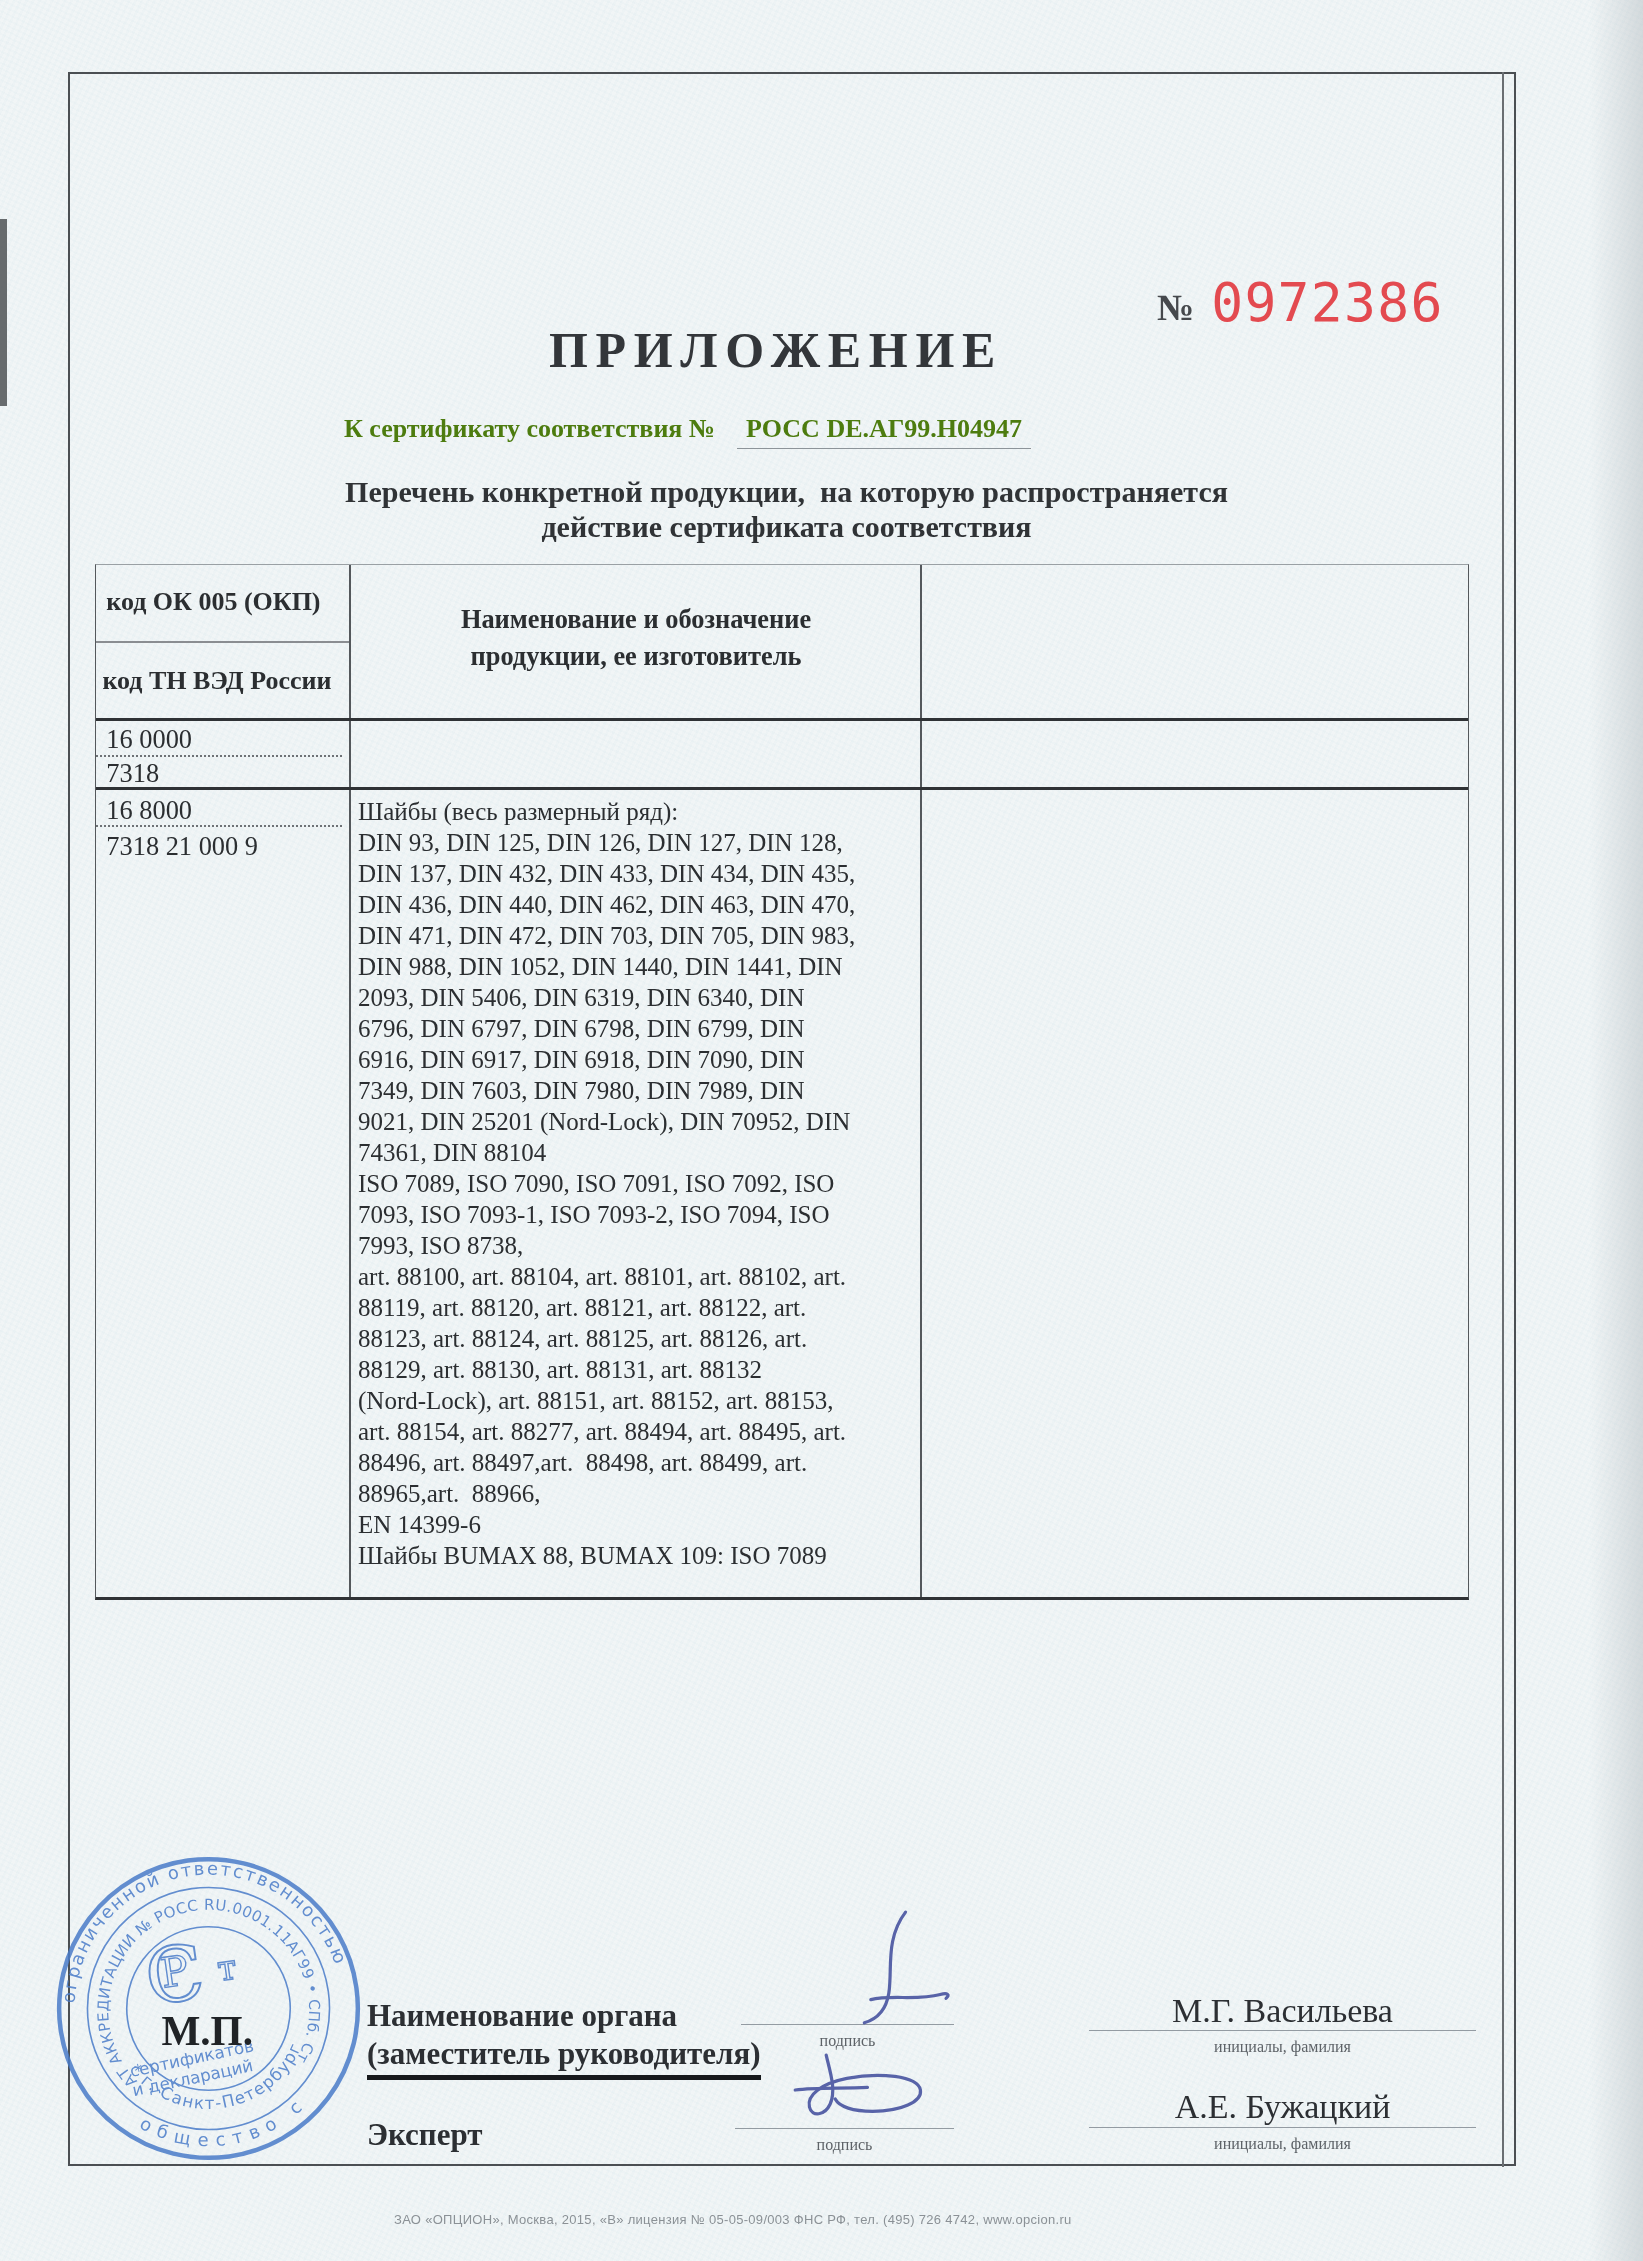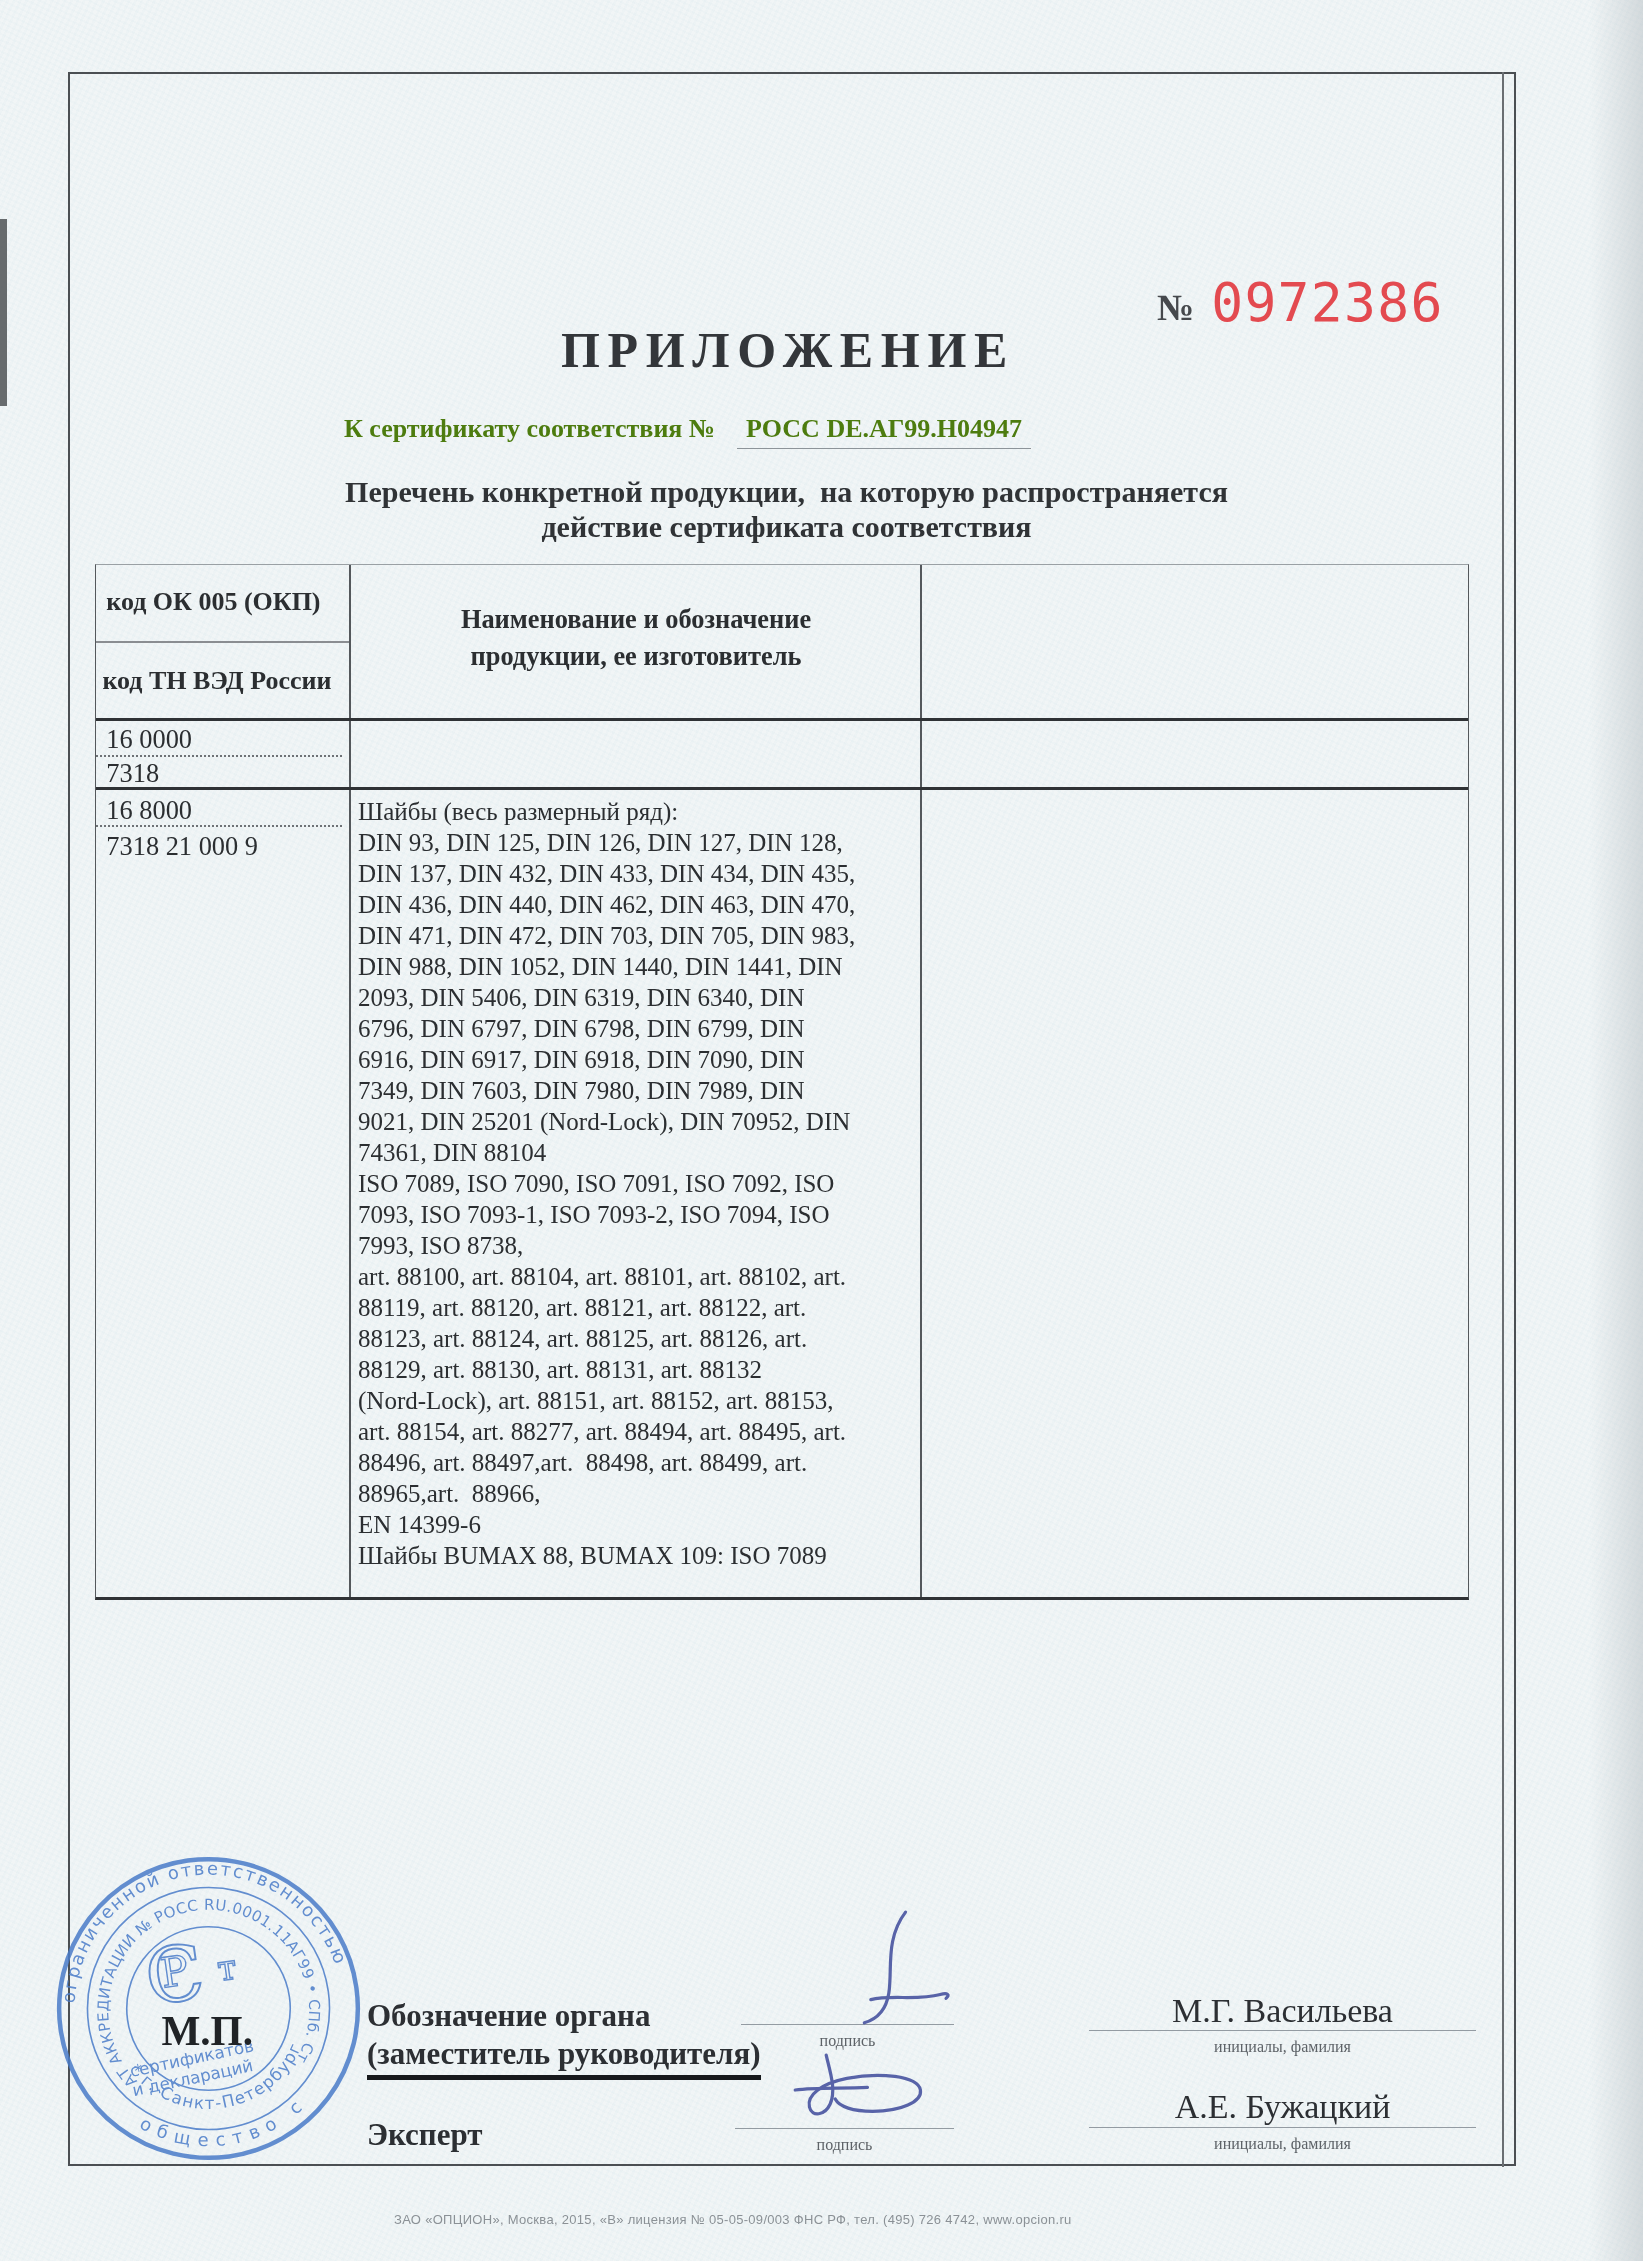--- a/index.html
+++ b/index.html
@@ -20,21 +20,21 @@
   .header-box{position:absolute;left:80px;top:80px;width:1422px;height:141px;
        border:1.9px solid #53575b;border-bottom:6.4px solid #303336;text-align:center;background:rgba(255,255,255,.25);}
   .h1{margin-top:15.5px;font-size:45px;font-weight:bold;letter-spacing:11.6px;color:#34383c;}
   .h2{margin-top:7.7px;font-size:35px;font-weight:bold;letter-spacing:0.6px;color:#34383c;}
 
   .regnum{position:absolute;left:1157px;top:276px;display:flex;align-items:flex-end;}
   .regnum-prefix{font-size:37px;font-weight:bold;color:#46494d;margin-right:17px;line-height:1;margin-bottom:2.6px;}
   .regnum-value{font-family:"DejaVu Sans Mono", monospace;font-size:53px;line-height:1;letter-spacing:1.3px;color:#e34a50;}
 
   .doc-title{position:absolute;left:0;top:321px;width:1552px;text-align:center;
-       font-size:50px;font-weight:bold;letter-spacing:7.7px;color:#33363a;padding-left:12px;}
+       font-size:50px;font-weight:bold;letter-spacing:7.7px;color:#33363a;}
 
   .subtitle{position:absolute;left:14px;top:414px;width:1347px;text-align:center;font-size:26px;font-weight:bold;color:#4d7c0f;}
   .cert-no{margin-left:22px;border-bottom:1.9px solid #8d9499;padding:0 9px 5.2px 9px;}
 
   .desc{position:absolute;left:0;top:474px;width:1573px;text-align:center;
        font-size:30px;font-weight:bold;line-height:35px;white-space:pre-wrap;color:#303336;}
 
   .tbl{position:absolute;left:95px;top:564px;width:1372px;height:1032px;
        border:1.9px solid #54585c;border-top:1.9px solid #9aa0a4;border-bottom:3.9px solid #2f3235;}
   .v{position:absolute;top:0;bottom:0;width:1.9px;background:#54585c;}
@@ -148,21 +148,21 @@
 88129, art. 88130, art. 88131, art. 88132
 (Nord-Lock), art. 88151, art. 88152, art. 88153,
 art. 88154, art. 88277, art. 88494, art. 88495, art.
 88496, art. 88497,art.  88498, art. 88499, art.
 88965,art.  88966,
 EN 14399-6
 Шайбы BUMAX 88, BUMAX 109: ISO 7089</div>
     <div class="r-doc" style="top:232px;"></div>
   </div>
 
-  <div class="role1">Обозначение органа</div>
+  <div class="role1">Наименование органа</div>
   <div class="role1b">(заместитель руководителя)</div>
   <div class="role2">Эксперт</div>
 
   <div class="sigline sl1"></div>
   <div class="caption sc1">подпись</div>
   <div class="sigline sl2"></div>
   <div class="caption sc2">подпись</div>
 
   <div class="name nm1">М.Г. Васильева</div>
   <div class="sigline nl1"></div>

